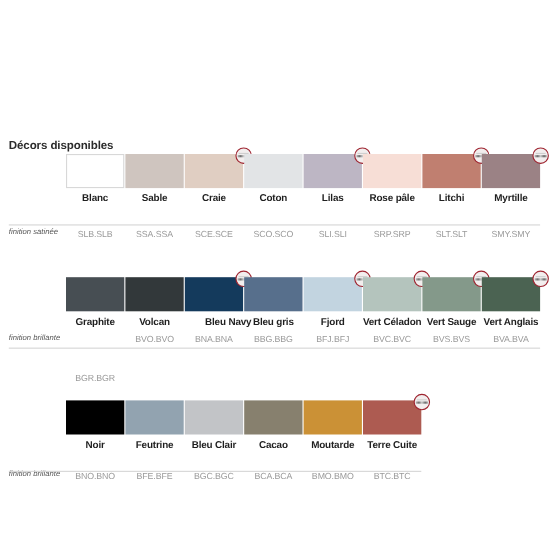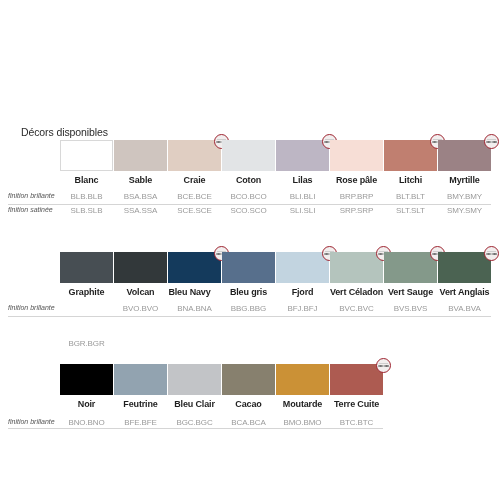--- a/index.html
+++ b/index.html
@@ -17,25 +17,24 @@
     position: relative;
     width: 500px;
     height: 500px;
     background: #ffffff;
   }
   #title {
     position: absolute;
     left: 8px;
     top: 126px;
     font-size: 10.5px;
-    font-weight: normal;
+    font-weight: bold;
     color: #2b2b2b;
     letter-spacing: -0.1px;
     white-space: nowrap;
-    margin-left: 13px;
   }
   .block {
     position: absolute;
     left: 0;
     width: 500px;
   }
   
   .swatch-row {
     position: relative;
     height: 32px;
@@ -180,33 +179,22 @@
         <div class="name-row" style="margin-top: 3px;">
           <div class="name" style="left: 54px; width: 65px;">Blanc</div>
           <div class="name" style="left: 108px; width: 65px;">Sable</div>
           <div class="name" style="left: 162px; width: 65px;">Craie</div>
           <div class="name" style="left: 216px; width: 65px;">Coton</div>
           <div class="name" style="left: 270px; width: 65px;">Lilas</div>
           <div class="name" style="left: 324px; width: 65px;">Rose pâle</div>
           <div class="name" style="left: 378px; width: 65px;">Litchi</div>
           <div class="name" style="left: 432px; width: 65px;">Myrtille</div>
         </div>
-        <div class="code-row" style="margin-top: 2px;">
-          <div class="finish-label">finition brillante</div>
-          <div class="code" style="left: 54px; width: 65px;">BLB.BLB</div>
-          <div class="code" style="left: 108px; width: 65px;">BSA.BSA</div>
-          <div class="code" style="left: 162px; width: 65px;">BCE.BCE</div>
-          <div class="code" style="left: 216px; width: 65px;">BCO.BCO</div>
-          <div class="code" style="left: 270px; width: 65px;">BLI.BLI</div>
-          <div class="code" style="left: 324px; width: 65px;">BRP.BRP</div>
-          <div class="code" style="left: 378px; width: 65px;">BLT.BLT</div>
-          <div class="code" style="left: 432px; width: 65px;">BMY.BMY</div>
-        </div>
         <div class="rule" style="left: 8px; width: 483px; top: 64px;"></div>
-        <div class="code-row" style="margin-top: 1px;">
+        <div class="code-row" style="margin-top: 18px;">
           <div class="finish-label">finition satinée</div>
           <div class="code" style="left: 54px; width: 65px;">SLB.SLB</div>
           <div class="code" style="left: 108px; width: 65px;">SSA.SSA</div>
           <div class="code" style="left: 162px; width: 65px;">SCE.SCE</div>
           <div class="code" style="left: 216px; width: 65px;">SCO.SCO</div>
           <div class="code" style="left: 270px; width: 65px;">SLI.SLI</div>
           <div class="code" style="left: 324px; width: 65px;">SRP.SRP</div>
           <div class="code" style="left: 378px; width: 65px;">SLT.SLT</div>
           <div class="code" style="left: 432px; width: 65px;">SMY.SMY</div>
         </div>
@@ -259,21 +247,21 @@
               <div class="badge">
                 <div class="bar2"></div>
                 <div class="bar"></div>
               </div>
             </div>
           </div>
         </div>
         <div class="name-row" style="margin-top: 3px;">
           <div class="name" style="left: 54px; width: 65px;">Graphite</div>
           <div class="name" style="left: 108px; width: 65px;">Volcan</div>
-          <div class="name" style="left: 157px; width: 65px; text-align: center;">Bleu Navy</div>
+          <div class="name" style="left: 175px; width: 65px; text-align: center;">Bleu Navy</div>
           <div class="name" style="left: 216px; width: 65px;">Bleu gris</div>
           <div class="name" style="left: 270px; width: 65px;">Fjord</div>
           <div class="name" style="left: 324px; width: 65px;">Vert Céladon</div>
           <div class="name" style="left: 378px; width: 65px;">Vert Sauge</div>
           <div class="name" style="left: 432px; width: 65px;">Vert Anglais</div>
         </div>
         <div class="code-row" style="margin-top: 2px;">
           <div class="finish-label">finition brillante</div>
           <div class="code" style="left: 54px; width: 65px; margin-top: 35px;">BGR.BGR</div>
           <div class="code" style="left: 108px; width: 65px;">BVO.BVO</div>
@@ -313,21 +301,21 @@
           </div>
         </div>
         <div class="name-row" style="margin-top: 3px;">
           <div class="name" style="left: 54px; width: 65px;">Noir</div>
           <div class="name" style="left: 108px; width: 65px;">Feutrine</div>
           <div class="name" style="left: 162px; width: 65px;">Bleu Clair</div>
           <div class="name" style="left: 216px; width: 65px;">Cacao</div>
           <div class="name" style="left: 270px; width: 65px;">Moutarde</div>
           <div class="name" style="left: 324px; width: 65px;">Terre Cuite</div>
         </div>
-        <div class="code-row" style="margin-top: 4px;">
+        <div class="code-row" style="margin-top: 14px;">
           <div class="finish-label">finition brillante</div>
           <div class="code" style="left: 54px; width: 65px;">BNO.BNO</div>
           <div class="code" style="left: 108px; width: 65px;">BFE.BFE</div>
           <div class="code" style="left: 162px; width: 65px;">BGC.BGC</div>
           <div class="code" style="left: 216px; width: 65px;">BCA.BCA</div>
           <div class="code" style="left: 270px; width: 65px;">BMO.BMO</div>
           <div class="code" style="left: 324px; width: 65px;">BTC.BTC</div>
         </div>
         <div class="rule" style="left: 8px; width: 375px; top: 64px;"></div>
       </div>

